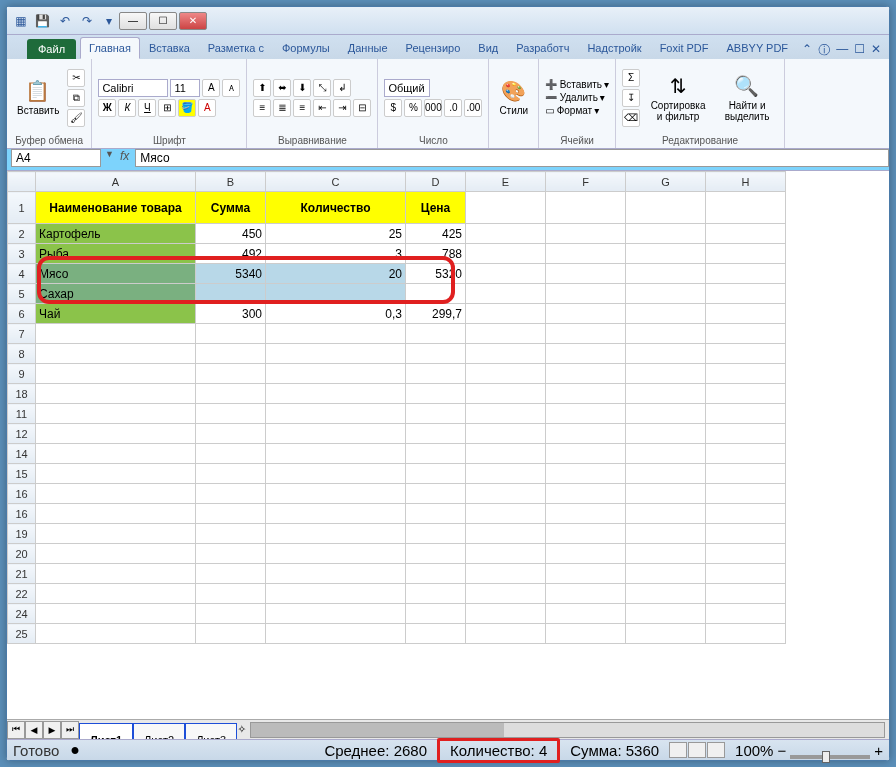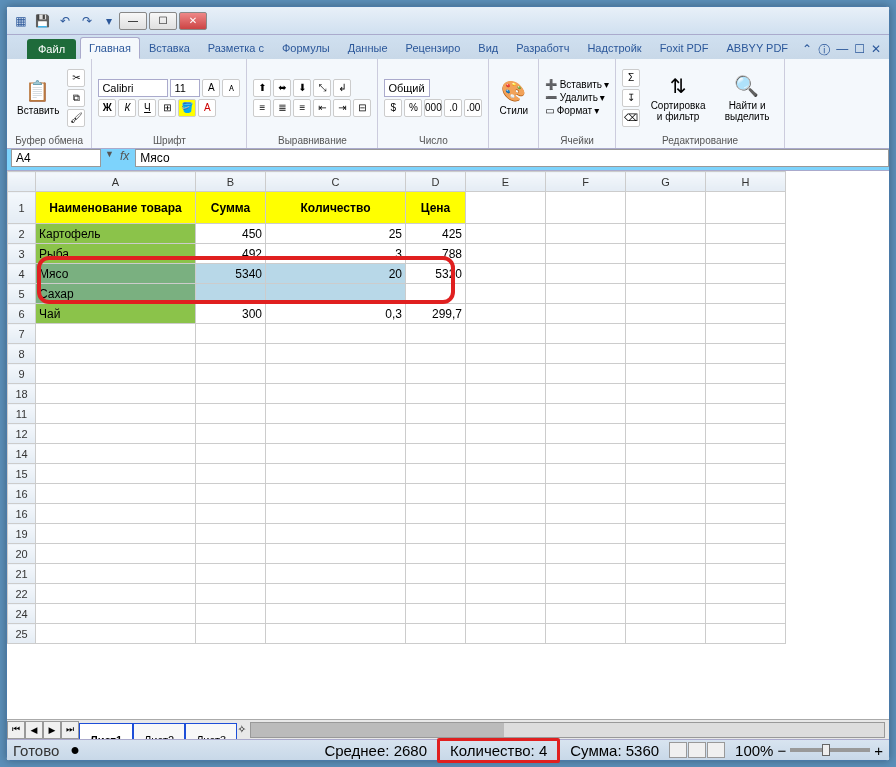--- a/index.html
+++ b/index.html
@@ -66,21 +66,21 @@
 .sheet-tabs .nav .nbtn { width: 18px; height: 18px; border: 1px solid #999; background: #f0f0f0; display: flex; align-items: center; justify-content: center; font-size: 9px; cursor: pointer; }
 .sheet-tabs .stab { padding: 10px 10px; border: 1px solid #1d4ed8; background: #f8f8f8; cursor: pointer; margin-top: 21px; }
 .sheet-tabs .stab.active { background: #fff; font-weight: bold; border-bottom: 1px solid #fff; }
 .sheet-tabs .scroll { flex: 1; height: 16px; background: #ddd; margin: 0 4px; border: 1px solid #999; position: relative; }
 .sheet-tabs .scroll .thumb { position: absolute; left: 0; width: 40%; height: 100%; background: #bbb; }
 
 .statusbar { height: 21px; background: linear-gradient(#d8e4f0,#c8d8e8); border-top: 1px solid #aac; display: flex; align-items: center; font-size: 15px; padding: 0 6px; gap: 12px; position: relative; }
 .statusbar .ready { color: #333; }
 .statusbar .stats { margin-left: auto; display: flex; gap: 10px; align-items: center; }
 .statusbar .count-highlight { border: 3px solid #e02020; border-radius: 2px; padding: 1px 10px; }
-.zoom { display: flex; align-items: center; gap: 4px; }
+.zoom { display: flex; align-items: flex-end; gap: 4px; }
 .zoom .slider { width: 80px; height: 4px; background: #999; position: relative; }
 .zoom .slider .thumb { position: absolute; left: 40%; top: -4px; width: 8px; height: 12px; background: #eee; border: 1px solid #666; }
 .viewbtns { display: flex; gap: 1px; }
 .viewbtns .vb { width: 18px; height: 16px; border: 1px solid #999; background: #f0f0f0; }
 </style>
 </head>
 <body>
 
 <div class="window">
 

